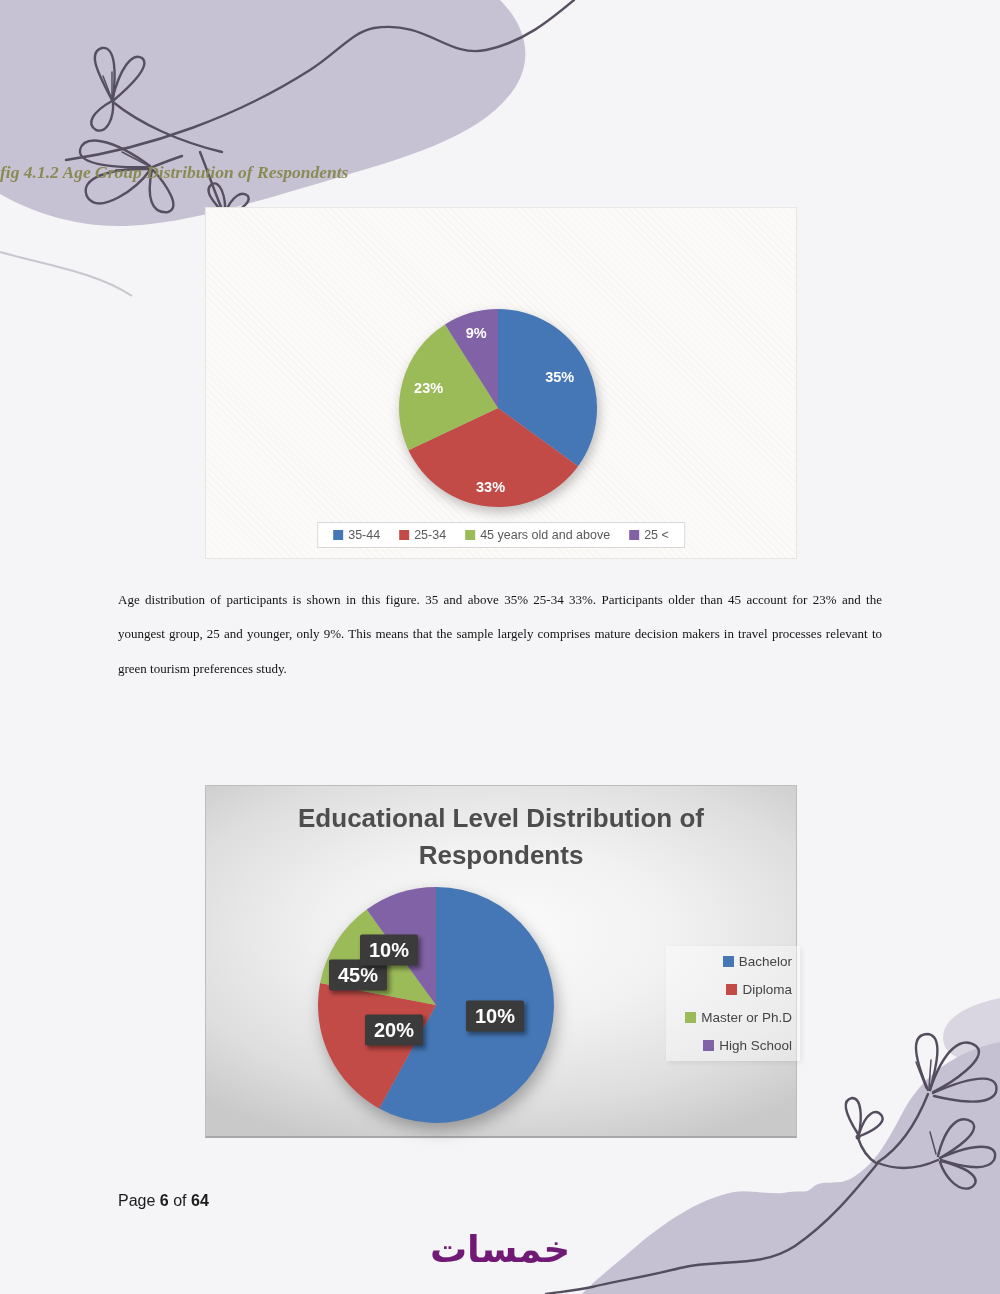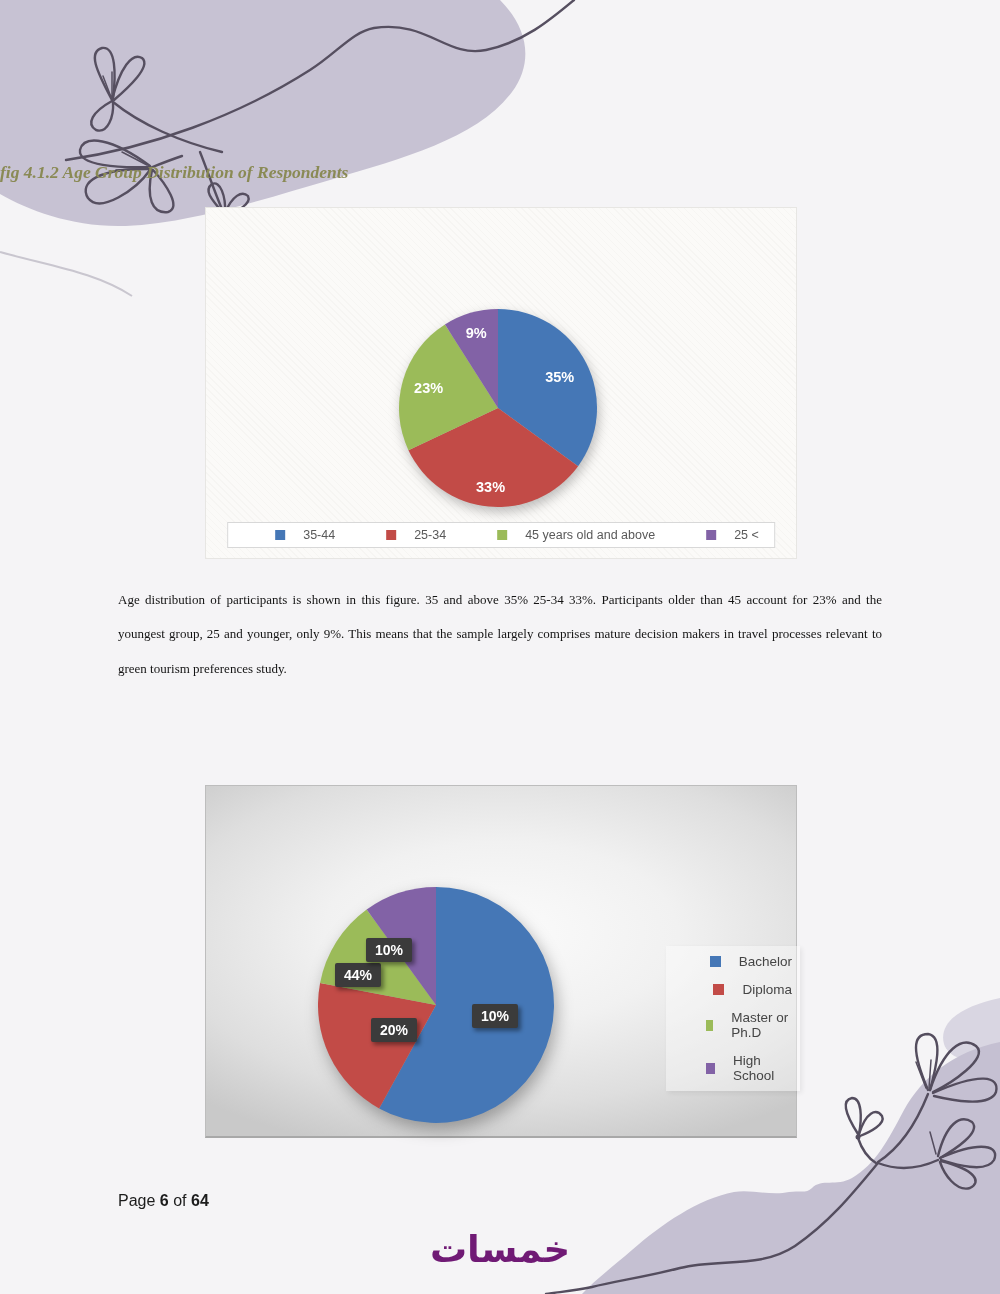--- a/index.html
+++ b/index.html
@@ -25,30 +25,30 @@
   #chart1 .chart-title{font-size:24px;width:350px;}
   #chart2 .chart-title{font-size:26px;width:470px;color:#4d4d4d;}
 
   .pie-svg{position:absolute;left:0;top:0;}
   #pie1{filter:drop-shadow(2px 5px 6px rgba(0,0,0,0.25));}
   #pie2{filter:drop-shadow(3px 7px 8px rgba(0,0,0,0.3));}
 
   .legend-h{position:absolute;left:50%;transform:translateX(-50%);top:314px;
     display:flex;align-items:center;gap:19px;background:#ffffff;border:1px solid #d8d8d8;
     padding:5px 15px;font-size:12.5px;color:#595959;white-space:nowrap;}
-  .legend-h .item,.legend-v .item{display:flex;align-items:center;gap:18px;margin-left:32px;}
+  .legend-h .item,.legend-v .item{display:flex;align-items:center;gap:5px;}
   .swatch{display:inline-block;width:10px;height:10px;}
 
   .legend-v{position:absolute;left:460px;top:160px;width:118px;
     display:flex;flex-direction:column;gap:13px;font-size:13.5px;color:#454545;
     background:rgba(255,255,255,0.4);padding:8px 8px;box-shadow:2px 2px 5px rgba(0,0,0,0.07);align-items:flex-end;}
   .legend-v .swatch{width:11px;height:11px;}
 
   .dlabel-box{position:absolute;transform:translate(-50%,-50%);background:#3b3b3b;
-    color:#fff;font-weight:bold;font-size:14px;padding:4px 9px;border-radius:2px;
+    color:#fff;font-weight:bold;font-size:20px;padding:4px 9px;border-radius:2px;
     box-shadow:3px 3px 4px rgba(0,0,0,0.4);white-space:nowrap;text-align:right;}
 
   .paragraph{position:absolute;left:118px;top:583px;width:764px;
     font-family:"Liberation Serif",serif;font-size:13px;line-height:34.3px;
     color:#141414;text-align:justify;}
 
   .footer{position:absolute;left:118px;top:1192px;font-size:16px;color:#1c1c1c;}
   .footer b{font-weight:bold;}
 
   .watermark{position:absolute;left:0;top:1228px;width:1000px;text-align:center;
@@ -137,30 +137,31 @@
             <span class="swatch" style="background: rgb(130, 98, 166);"></span>
             <span>25 &lt;</span>
           </span>
         </div>
     </div>
 
     <div class="paragraph">Age distribution of participants is shown in this figure. 35 and above 35% 25-34 33%. Participants older than 45 account for 23% and the youngest group, 25 and younger, only 9%. This means that the sample largely comprises mature decision makers in travel processes relevant to green tourism preferences study.</div>
 
 
     <div class="chart-panel" id="chart2">
+      <div class="chart-title">Educational Level Distribution of Respondents</div>
       <svg class="pie-svg" id="pie2" width="590" height="350" viewBox="0 0 590 350">
           <path d="M230,219 L230,101 A118,118 0 1 1 173.15306645599765,322.40418824517593 Z" fill="#4577b6"></path>
           <path d="M230,219 L173.15306645599765,322.40418824517593 A118,118 0 0 1 114.0901044140147,196.88900487888463 Z" fill="#c24b47"></path>
           <path d="M230,219 L114.0901044140147,196.88900487888463 A118,118 0 0 1 160.64134022948807,123.53599466375628 Z" fill="#9bbb59"></path>
           <path d="M230,219 L160.64134022948807,123.53599466375628 A118,118 0 0 1 229.99999999999986,101 Z" fill="#8262a6"></path>
         </svg>
       <div id="labels2">
           <div class="dlabel-box" style="left: 289px; top: 230px;">10%</div>
           <div class="dlabel-box" style="left: 188px; top: 244px;">20%</div>
-          <div class="dlabel-box" style="left: 152px; top: 189px;">44%</div>
+          <div class="dlabel-box" style="left: 152px; top: 189px;">45%</div>
           <div class="dlabel-box" style="left: 183px; top: 164px;">10%</div>
         </div>
       <div class="legend-v" id="legend2">
           <span class="item">
             <span class="swatch" style="background: rgb(69, 119, 182);"></span>
             <span>Bachelor</span>
           </span>
           <span class="item">
             <span class="swatch" style="background: rgb(194, 75, 71);"></span>
             <span>Diploma</span>

